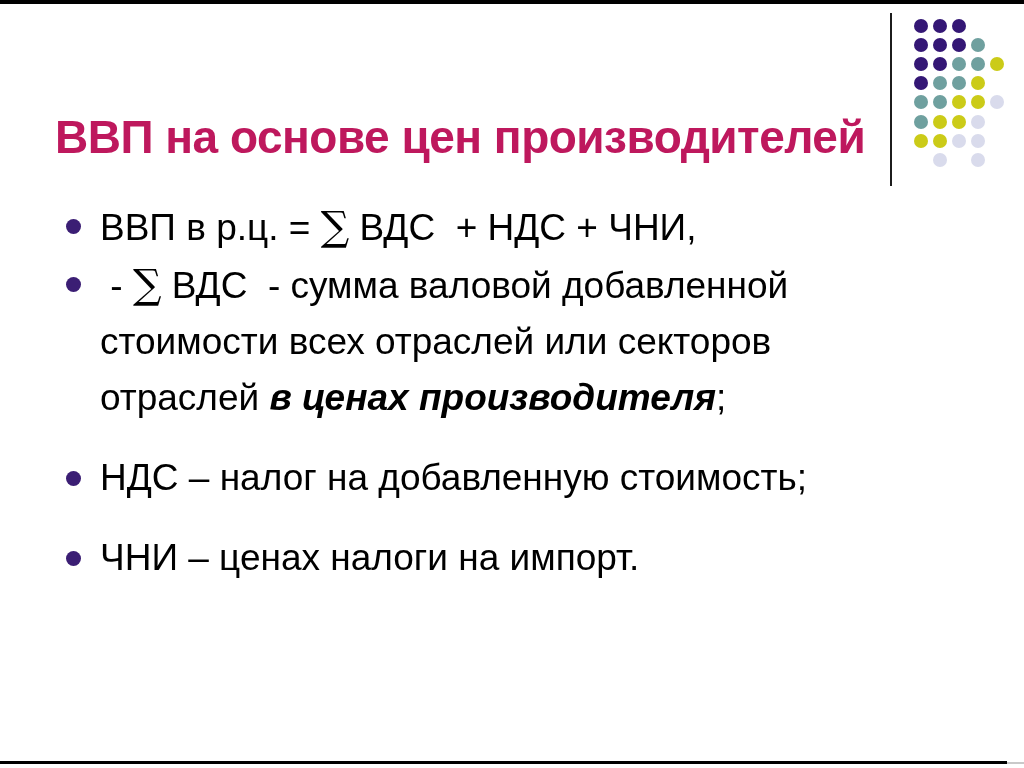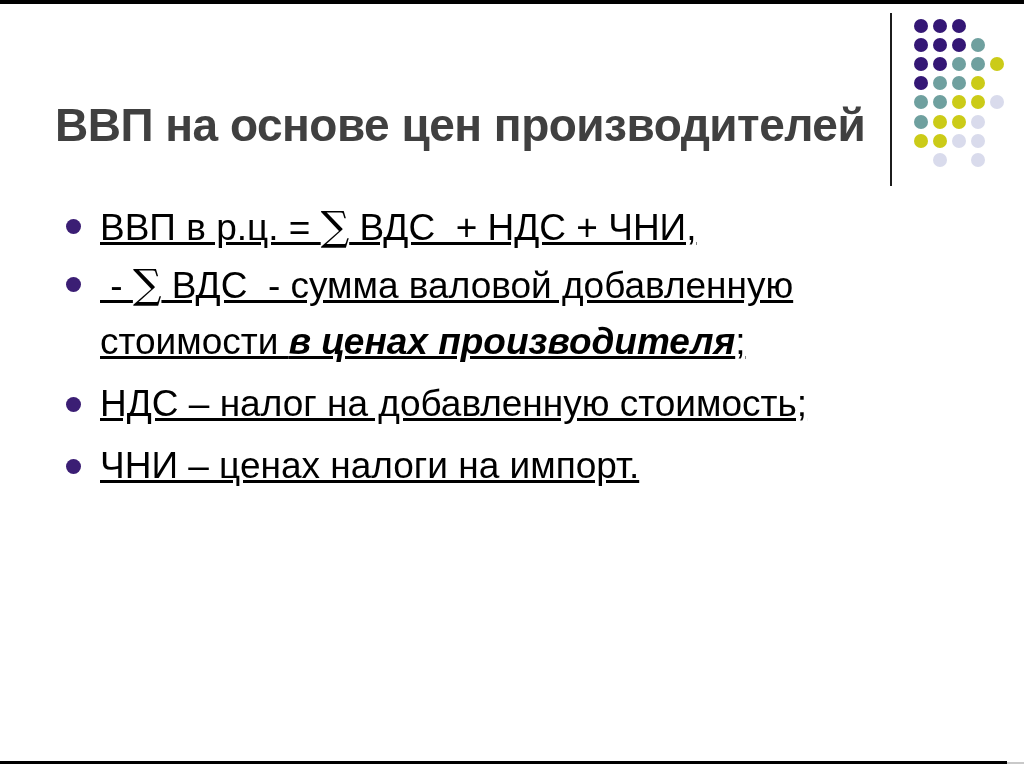--- a/index.html
+++ b/index.html
@@ -16,24 +16,24 @@
     position:absolute;left:0;top:0;width:1024px;height:4px;background:#000;
   }
   .bar-bottom{
     position:absolute;left:0;top:761px;width:1007px;height:3px;background:#000;
   }
   .bar-bottom-faint{
     position:absolute;left:1007px;top:762px;width:17px;height:2px;background:#c9c9c9;
   }
 
   .title{
-    position:absolute;left:55px;top:100px;
+    position:absolute;left:55px;top:112px;
     font-size:46px;line-height:50px;font-weight:bold;
     letter-spacing:-0.5px;
-    color:#404040;
+    color:#be185d;
     white-space:pre;
   }
 
   .vline{
     position:absolute;left:890px;top:13px;width:2px;height:173px;background:#1c1c1c;
   }
 
   .dots{
     position:absolute;left:911px;top:16px;
     display:grid;
@@ -43,22 +43,22 @@
   .dot-cell{width:19.2px;height:19.2px;}
   .dot{
     display:block;width:14px;height:14px;border-radius:50%;
     margin:2.6px auto 0 auto;
   }
 
   .list{
     position:absolute;left:66px;top:198px;width:900px;
     font-size:37px;line-height:56px;color:#000;
   }
-  .row{display:flex;align-items:flex-start;text-decoration:underline;}
-  .row.gapped{margin-top:6px;}
+  .row{display:flex;align-items:flex-start;}
+  .row.gapped{margin-top:24px;}
   .bullet{
     flex:none;
     width:15px;height:15px;border-radius:50%;
     background:#3B1E74;
     margin:21px 19px 0 0;
   }
   .text{flex:1;min-width:0;}
   .line{display:block;white-space:pre;}
   .seg{white-space:pre;}
   .sigma{
@@ -189,22 +189,23 @@
       <span class="bullet"></span>
       <div class="text">
         <span class="line"><span class="seg">ВВП в р.ц. = </span><span class="seg sigma">∑</span><span class="seg"> ВДС  + НДС + ЧНИ,</span></span>
       </div>
     </div>
 
 
     <div class="row">
       <span class="bullet"></span>
       <div class="text">
-        <span class="line"><span class="seg"> - </span><span class="seg sigma">∑</span><span class="seg"> ВДС  - сумма валовой добавленную</span></span>
-        <span class="line"><span class="seg">стоимости </span><span class="seg seg-bi">в ценах производителя</span><span class="seg">;</span></span>
+        <span class="line"><span class="seg"> - </span><span class="seg sigma">∑</span><span class="seg"> ВДС  - сумма валовой добавленной</span></span>
+        <span class="line"><span class="seg">стоимости всех отраслей или секторов</span></span>
+        <span class="line"><span class="seg">отраслей </span><span class="seg seg-bi">в ценах производителя</span><span class="seg">;</span></span>
       </div>
     </div>
 
     <div class="row gapped">
       <span class="bullet"></span>
       <div class="text">
         <span class="line"><span class="seg">НДС – налог на добавленную стоимость;</span></span>
       </div>
     </div>
 

